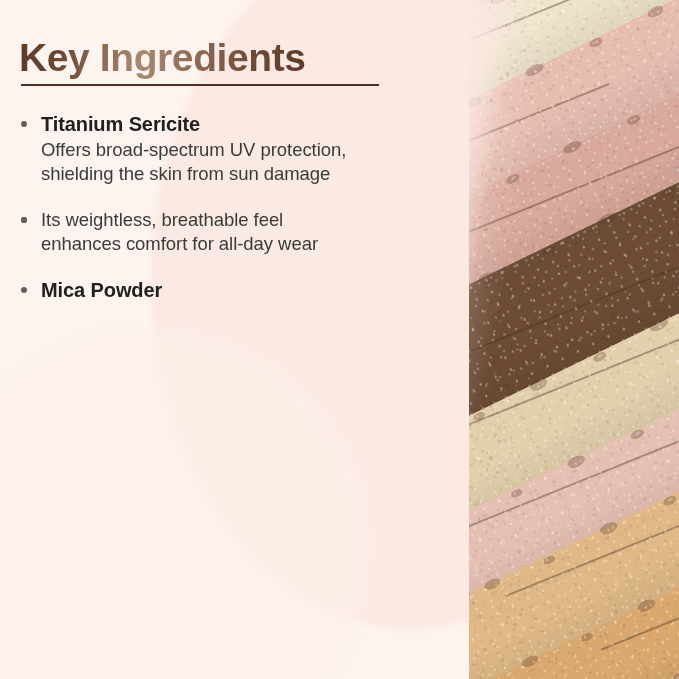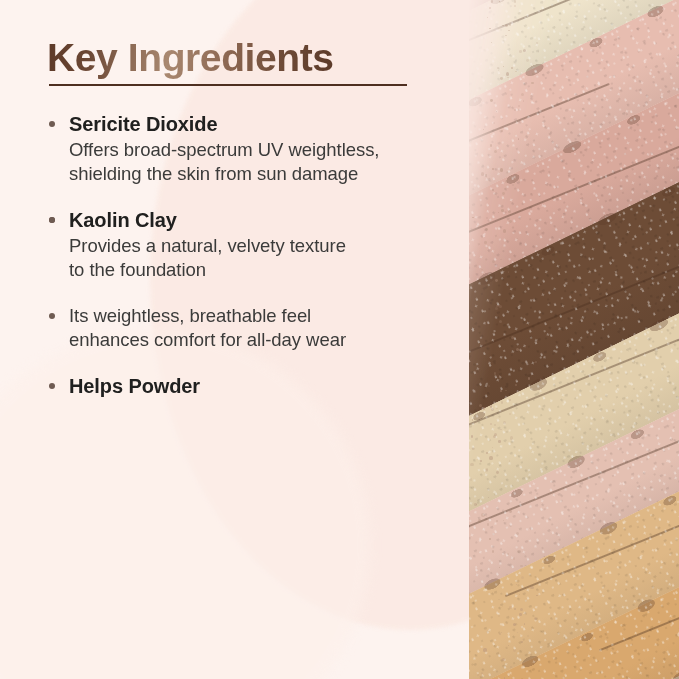--- a/index.html
+++ b/index.html
@@ -146,21 +146,21 @@
     pointer-events: none;
   }
 
   
   .content {
     position: absolute;
     top: 0;
     left: 0;
     width: 470px;
     height: 540px;
-    padding: 38px 0 0 47px;
+    padding: 38px 0 0 19px;
     box-sizing: border-box;
   }
 
   .title {
     margin: 0;
     font-size: 39px;
     font-weight: 700;
     letter-spacing: -0.4px;
     line-height: 1.05;
     background: linear-gradient(95deg, #5d3a28 0%, #6b4734 14%, #a98870 42%, #8a6550 64%, #6d4a36 82%, #5b3a29 100%);
@@ -439,38 +439,32 @@
   </div>
 
   <div class="content">
 
     <h1 class="title">Key Ingredients</h1>
     <div class="title-rule"></div>
 
     <ul class="list" id="ingredient-list">
         <li class="item">
           <span class="dot"></span>
-          <span class="item-name">Sericite Dioxide</span>
-          <span class="item-desc">Offers broad-spectrum UV weightless,
+          <span class="item-name">Titanium Sericite</span>
+          <span class="item-desc">Offers broad-spectrum UV protection,
 shielding the skin from sun damage</span>
         </li>
         <li class="item">
           <span class="dot"></span>
-        </li>
-        <li class="item">
-          <span class="dot"></span>
-          <span class="item-name">Kaolin Clay</span>
-          <span class="item-desc">Provides a natural, velvety texture
-to the foundation</span>
         </li>
         <li class="item">
           <span class="dot"></span>
           <span class="item-desc">Its weightless, breathable feel
 enhances comfort for all-day wear</span>
         </li>
         <li class="item">
           <span class="dot"></span>
-          <span class="item-name">Helps Powder</span>
+          <span class="item-name">Mica Powder</span>
         </li>
       </ul>
 
   </div>
 </div>
 
 </body></html>

